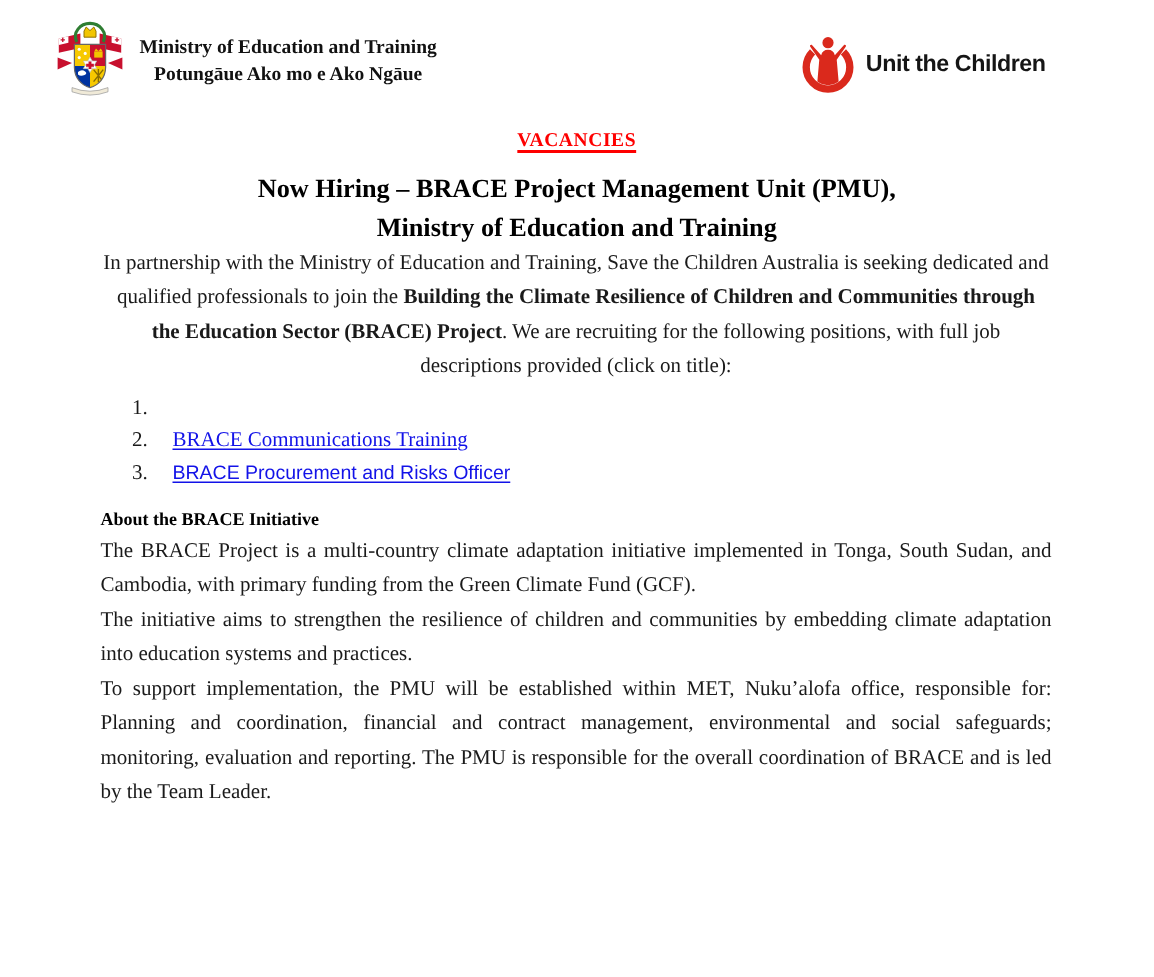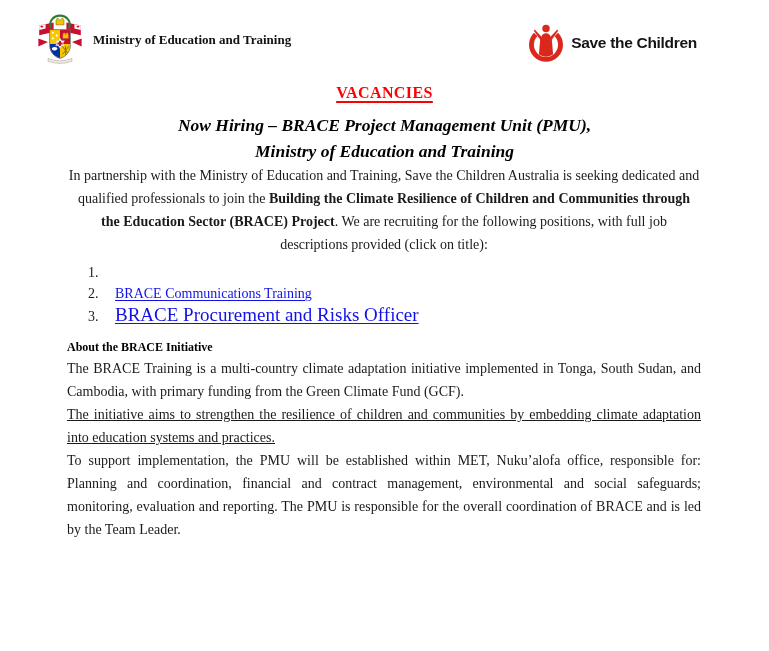--- a/index.html
+++ b/index.html
@@ -9,37 +9,37 @@
   }
   .header{display:flex;justify-content:space-between;align-items:flex-start;padding:12px 72px 0 36px;}
   .min-block{display:flex;align-items:center;gap:9px;}
   .min-text{text-align:center;font-weight:bold;font-size:13px;line-height:18px;color:#111;}
   .stc-block{display:flex;align-items:center;gap:5px;margin-top:9px;}
   .stc-text{font-family:"Liberation Sans", sans-serif;font-weight:700;font-size:15.5px;letter-spacing:-0.3px;color:#151515;}
   .stc-fill{fill:var(--stc-red);}
   .stc-ring{stroke:var(--stc-red);}
   .vacancies{text-align:center;margin-top:15px;line-height:20px;}
   .vacancies span{
-    color:var(--vacancies-red);font-weight:bold;font-size:16px;letter-spacing:0.4px;
+    color:var(--vacancies-red);font-weight:bold;font-size:13px;letter-spacing:0.4px;
     text-decoration:underline;text-decoration-thickness:2px;text-underline-offset:3px;text-align:right;
   }
-  .title{margin:9px 0 0 0;text-align:center;font-weight:bold;font-size:17.5px;line-height:26px;color:#000;font-style:italic;}
+  .title{margin:9px 0 0 0;text-align:center;font-weight:bold;font-size:17.5px;line-height:26px;color:#000;}
   .content{padding:0 68px 0 67px;}
   p.body{margin:0;font-size:14px;line-height:23px;color:#1a1a1a;}
   .p-intro{margin-top:19px;text-align:center;}
   .just{text-align:justify;}
   .m1{margin-top:10px;}
   .m2{margin-top:8px;}
-  .m3{margin-top:5px;text-decoration:underline;}
+  .m3{margin-top:5px;}
   .m4{margin-top:5px;}
   .list{margin-top:6px;padding-left:21px;}
   .list-row{display:flex;align-items:baseline;font-size:14px;line-height:21px;}
   .num{width:27px;flex:0 0 27px;}
   a.pos-link{color:var(--link-blue);text-decoration:underline;text-underline-offset:2px;cursor:pointer;}
-  a.sans-link{font-family:Liberation Serif, serif;font-size:19px;text-align:center;}
+  a.sans-link{font-family:Liberation Sans, sans-serif;font-size:13px;text-align:center;}
   .about-h{margin:11px 0 0 0;font-weight:bold;font-size:12px;line-height:19px;color:#000;}
 </style>
 </head>
 <body>
 
 <div class="page">
 
   <header class="header">
     <div class="min-block">
       <svg width="48" height="56" viewBox="0 0 60 64" aria-hidden="true">
@@ -76,30 +76,31 @@
         <path d="M17 19 H43 V38 C43 47 37 53 30 55 C23 53 17 47 17 38 Z" fill="none" stroke="#666666" stroke-width="1"></path>
 
         <path d="M30 29.5 L35.6 39.2 H24.4 Z" fill="#ffffff" stroke="#bbbbbb" stroke-width="0.5"></path>
         <path d="M30 42.5 L24.4 32.8 H35.6 Z" fill="#ffffff" stroke="#bbbbbb" stroke-width="0.5"></path>
         <path d="M28.8 33.2 h2.4 v2 h2 v2.4 h-2 v2 h-2.4 v-2 h-2 v-2.4 h2 Z" fill="#c8102e"></path>
 
         <path d="M15 55 Q30 61 45 55 L45 58.5 Q30 64 15 58.5 Z" fill="#f0ead8" stroke="#999999" stroke-width="0.6"></path>
       </svg>
       <div class="min-text">
         <div>Ministry of Education and Training</div>
+        <div>Potungāue Ako mo e Ako Ngāue</div>
       </div>
     </div>
 
     <div class="stc-block">
       <svg width="40" height="44" viewBox="0 0 44 46" aria-hidden="true">
         <path class="stc-ring" d="M33.3 13.7 A16 16 0 1 1 10.7 13.7" fill="none" stroke-width="5.4"></path>
         <circle class="stc-fill" cx="22" cy="7" r="4.1"></circle>
         <path class="stc-fill" d="M22 12.2 C19.3 12.2 17.6 13.6 17 16.2 L10.4 8.9 C9.6 8 8.3 9 9 10 L15.6 19.5 L14.2 35.5 C18.6 39 25.4 39 29.8 35.5 L28.4 19.5 L35 10 C35.7 9 34.4 8 33.6 8.9 L27 16.2 C26.4 13.6 24.7 12.2 22 12.2 Z"></path>
       </svg>
-      <div class="stc-text">Save the Children</div>
+      <div class="stc-text">Unit the Children</div>
     </div>
   </header>
 
   <div class="vacancies">
     <span>VACANCIES</span>
   </div>
 
   <h1 class="title">
     <div>Now Hiring – BRACE Project Management Unit (PMU),</div>
     <div>Ministry of Education and Training</div>
@@ -118,18 +119,18 @@
         <a class="pos-link" href="#">BRACE Communications Training</a>
       </div>
       <div class="list-row">
         <span class="num">3.</span>
         <a class="pos-link sans-link" href="#">BRACE Procurement and Risks Officer</a>
       </div>
     </div>
 
     <h2 class="about-h">About the BRACE Initiative</h2>
 
-    <p class="body just m1">The BRACE Training is a multi-country climate adaptation initiative implemented in Tonga, South Sudan, and Cambodia, with primary funding from the Green Climate Fund (GCF).</p>
+    <p class="body just m1">The BRACE Project is a multi-country climate adaptation initiative implemented in Tonga, South Sudan, and Cambodia, with primary funding from the Green Climate Fund (GCF).</p>
     <p class="body just m3">The initiative aims to strengthen the resilience of children and communities by embedding climate adaptation into education systems and practices.</p>
     <p class="body just m4">To support implementation, the PMU will be established within MET, Nuku’alofa office, responsible for: Planning and coordination, financial and contract management, environmental and social safeguards; monitoring, evaluation and reporting. The PMU is responsible for the overall coordination of BRACE and is led by the Team Leader.</p>
 
   </main>
 </div>
 
 </body></html>

